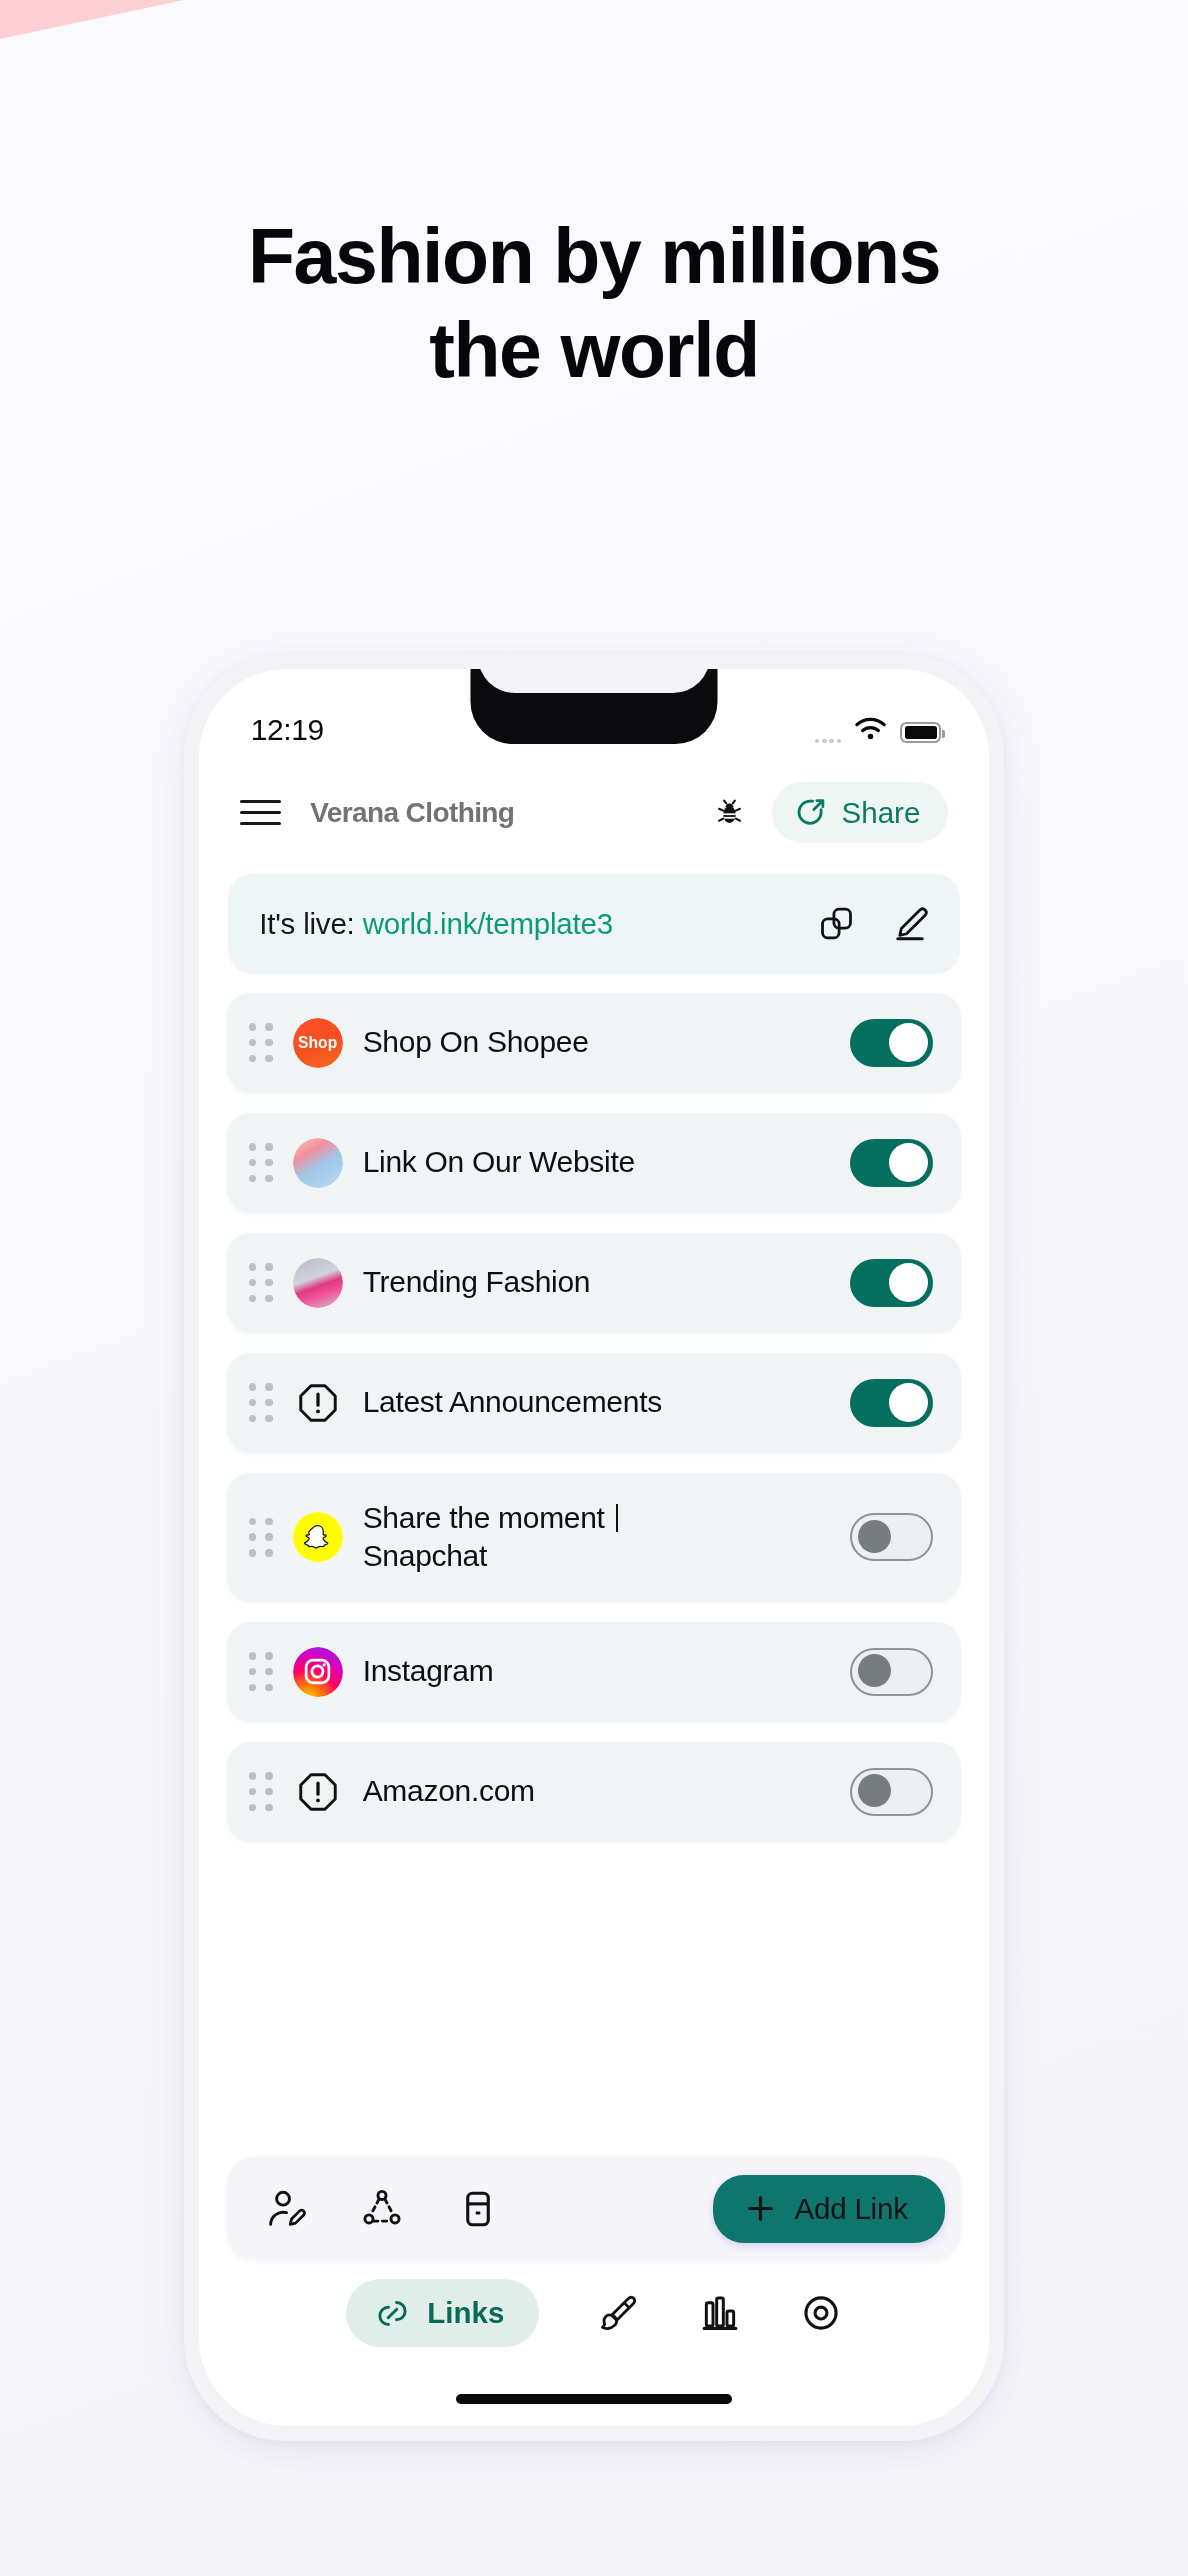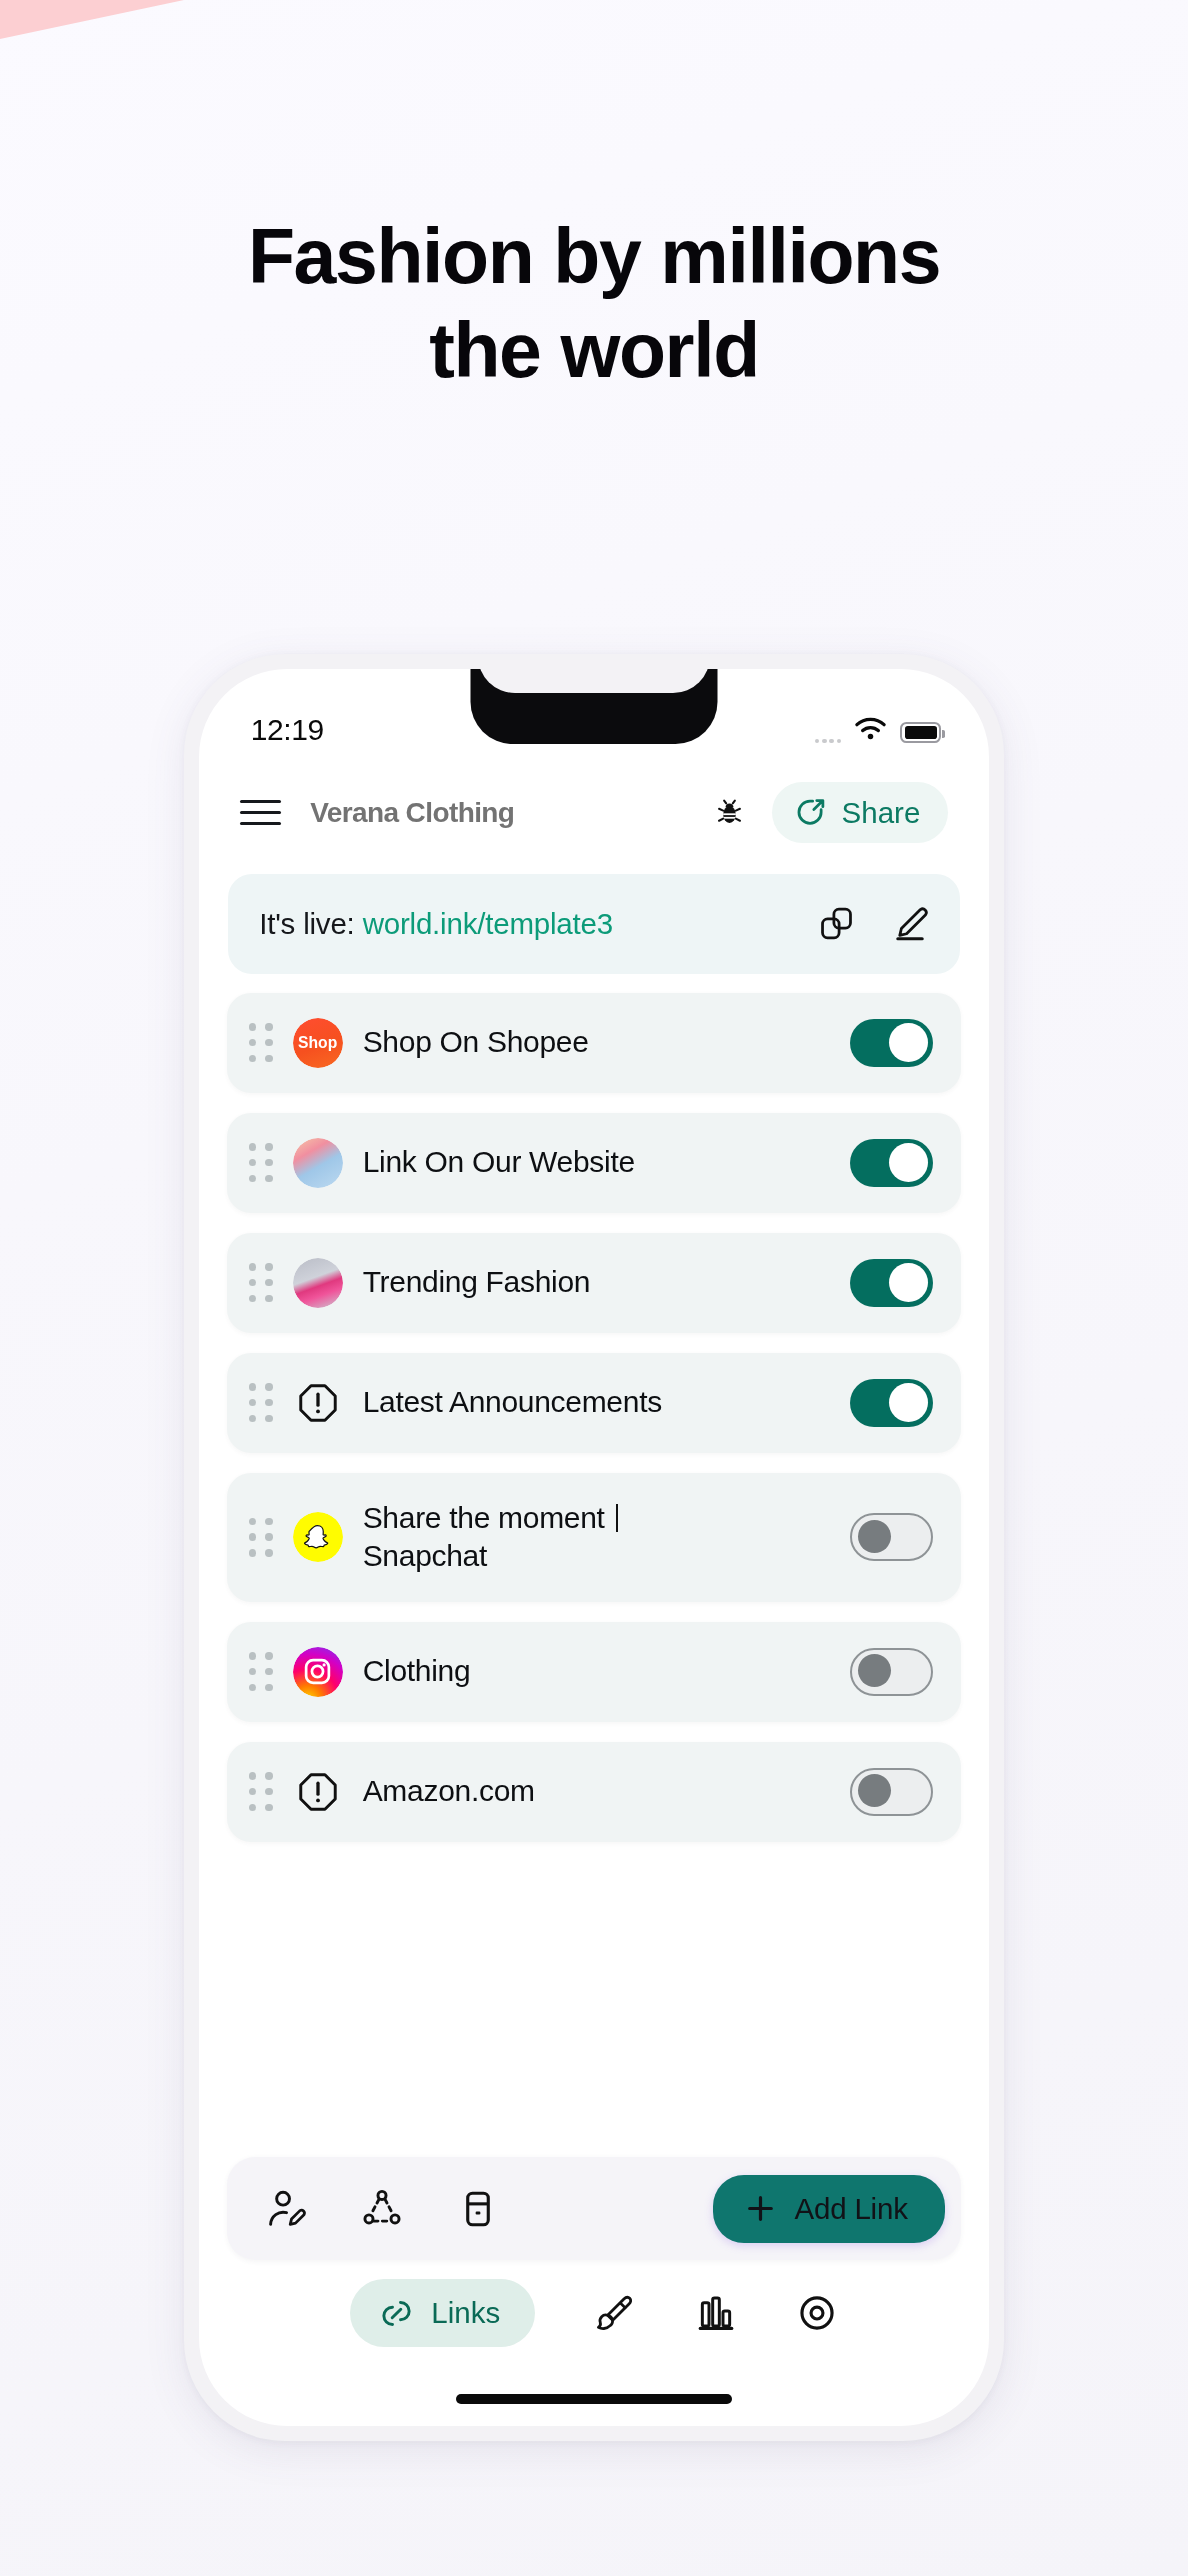--- a/index.html
+++ b/index.html
@@ -166,21 +166,21 @@
 
   
   .bottomnav{
     position:absolute; bottom:79px; left:0; width:100%;
     display:flex; align-items:center; justify-content:center; gap:59px;
   }
   .nav-links{
     display:flex; align-items:center; gap:16.6px;
     background:#dfeee9; border-radius:37px; padding:15.7px 35px 15.7px 28px; cursor:pointer;
   }
-  .nav-links .lbl{ font-size:29.5px; color:#0a6a56; font-weight:400; }
+  .nav-links .lbl{ font-size:29.5px; color:#0a6a56; font-weight:700; }
   .nav-ico{ cursor:pointer; display:flex; }
 
   .home-ind{
     position:absolute; bottom:22px; left:50%; transform:translateX(-50%);
     width:276px; height:10px; background:#0a0a0a; border-radius:6.4px;
   }
 </style>
 </head>
 <body>
 
@@ -363,21 +363,21 @@
           </span>
         <span class="row-ico">
           <span class="ico-insta">
             <svg width="31" height="31" viewBox="0 0 24 24">
               <rect x="3.2" y="3.2" width="17.6" height="17.6" rx="5.4" stroke="#fff" stroke-width="2.1" fill="none"></rect>
               <circle cx="12" cy="12" r="4.3" stroke="#fff" stroke-width="2.1" fill="none"></circle>
               <circle cx="17.1" cy="6.9" r="1.25" fill="#fff"></circle>
             </svg>
           </span>
         </span>
-        <span class="row-label">Clothing</span>
+        <span class="row-label">Instagram</span>
         <span class="toggle off"></span>
       </div>
 
       <div class="row">
         <span class="drag">
             <i></i>
             <i></i>
             <i></i>
             <i></i>
             <i></i>

